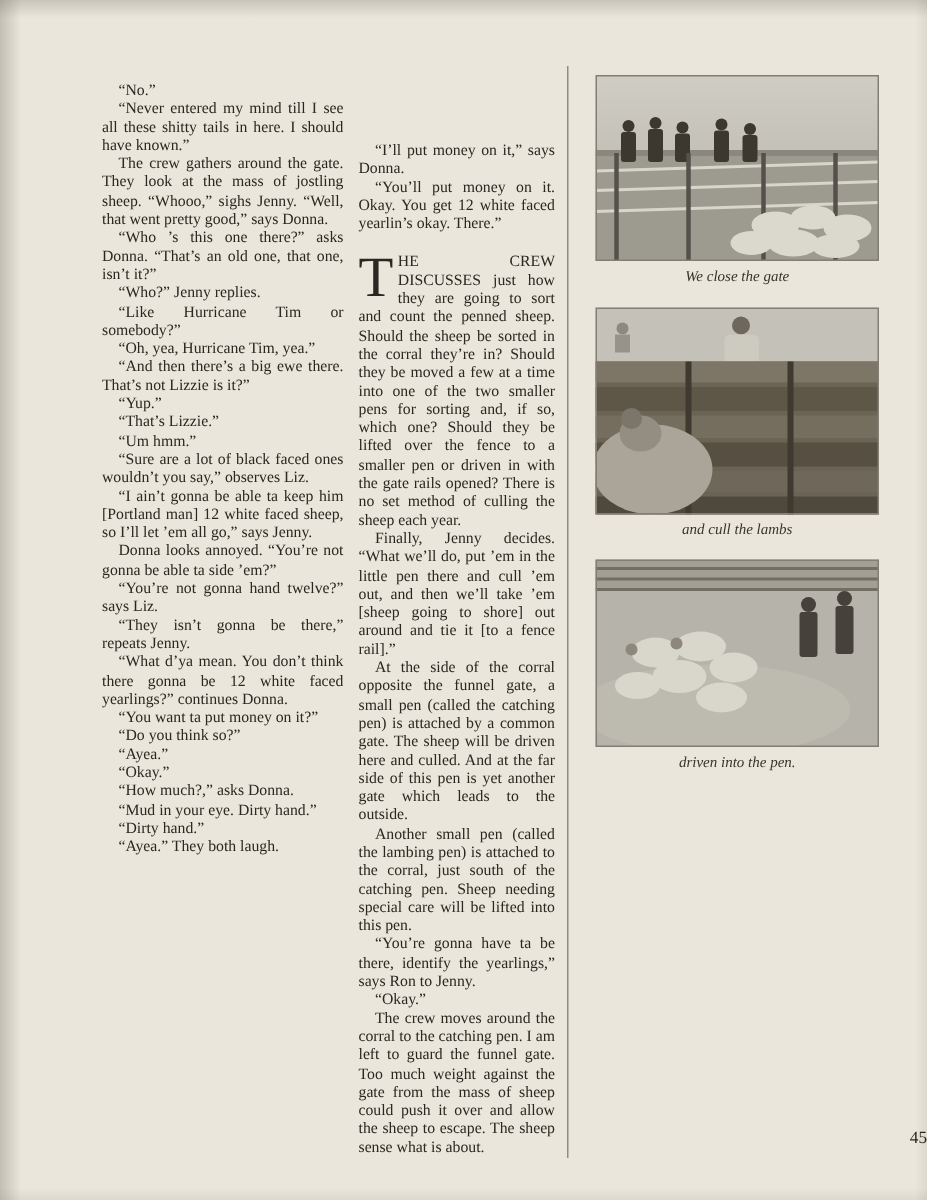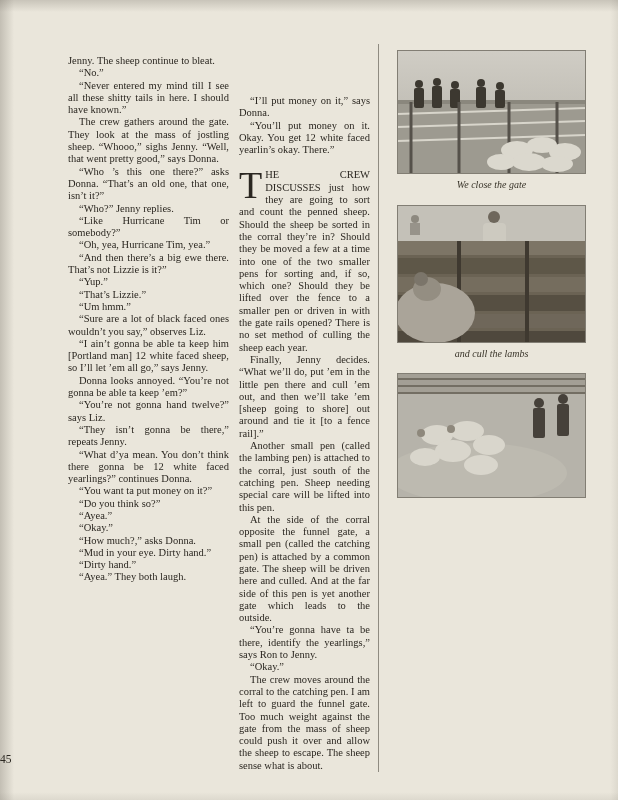--- a/index.html
+++ b/index.html
@@ -68,46 +68,46 @@
     font-style: italic;
     font-size: 10px;
     color: #393429;
   }
   .caption-1 { top: 179px; }
   .caption-2 { top: 348px; }
   .caption-3 { top: 503px; }
   .page-num {
     position: absolute;
     left: 0; top: 753px; width: 618px;
-    text-align: left;
+    text-align: right;
     font-size: 11.5px;
     color: #2b2721;
+    padding-left: 12px;
   }
 </style>
 </head>
 <body>
 
 <div class="page">
 
   <div class="col col-left">
-      <p class="para noindent">Jenny. The sheep continue to bleat.</p>
       <p class="para">“No.”</p>
       <p class="para">“Never entered my mind till I see all these shitty tails in here. I should have known.”</p>
       <p class="para">The crew gathers around the gate. They look at the mass of jostling sheep. “Whooo,” sighs Jenny. “Well, that went pretty good,” says Donna.</p>
       <p class="para">“Who ’s this one there?” asks Donna. “That’s an old one, that one, isn’t it?”</p>
       <p class="para">“Who?” Jenny replies.</p>
       <p class="para">“Like Hurricane Tim or somebody?”</p>
       <p class="para">“Oh, yea, Hurricane Tim, yea.”</p>
       <p class="para">“And then there’s a big ewe there. That’s not Lizzie is it?”</p>
       <p class="para">“Yup.”</p>
       <p class="para">“That’s Lizzie.”</p>
       <p class="para">“Um hmm.”</p>
       <p class="para">“Sure are a lot of black faced ones wouldn’t you say,” observes Liz.</p>
       <p class="para">“I ain’t gonna be able ta keep him [Portland man] 12 white faced sheep, so I’ll let ’em all go,” says Jenny.</p>
-      <p class="para">Donna looks annoyed. “You’re not gonna be able ta keep ’em?”</p>
+      <p class="para">Donna looks annoyed. “You’re not gonna be able ta side ’em?”</p>
       <p class="para">“You’re not gonna hand twelve?” says Liz.</p>
       <p class="para">“They isn’t gonna be there,” repeats Jenny.</p>
       <p class="para">“What d’ya mean. You don’t think there gonna be 12 white faced yearlings?” continues Donna.</p>
       <p class="para">“You want ta put money on it?”</p>
       <p class="para">“Do you think so?”</p>
       <p class="para">“Ayea.”</p>
       <p class="para">“Okay.”</p>
       <p class="para">“How much?,” asks Donna.</p>
       <p class="para">“Mud in your eye. Dirty hand.”</p>
       <p class="para">“Dirty hand.”</p>
@@ -117,22 +117,22 @@
   <div class="col col-mid">
     <div>
         <p class="para">“I’ll put money on it,” says Donna.</p>
         <p class="para">“You’ll put money on it. Okay. You get 12 white faced yearlin’s okay. There.”</p>
       </div>
 
     <p class="para dropcap-para"><span class="dropcap">T</span><span>HE CREW DISCUSSES</span><span> just how they are going to sort and count the penned sheep. Should the sheep be sorted in the corral they’re in? Should they be moved a few at a time into one of the two smaller pens for sorting and, if so, which one? Should they be lifted over the fence to a smaller pen or driven in with the gate rails opened? There is no set method of culling the sheep each year.</span></p>
 
     <div>
         <p class="para">Finally, Jenny decides. “What we’ll do, put ’em in the little pen there and cull ’em out, and then we’ll take ’em [sheep going to shore] out around and tie it [to a fence rail].”</p>
+        <p class="para">At the side of the corral opposite the funnel gate, a small pen (called the catching pen) is attached by a common gate. The sheep will be driven here and culled. And at the far side of this pen is yet another gate which leads to the outside.</p>
         <p class="para">Another small pen (called the lambing pen) is attached to the corral, just south of the catching pen. Sheep needing special care will be lifted into this pen.</p>
-        <p class="para">At the side of the corral opposite the funnel gate, a small pen (called the catching pen) is attached by a common gate. The sheep will be driven here and culled. And at the far side of this pen is yet another gate which leads to the outside.</p>
         <p class="para">“You’re gonna have ta be there, identify the yearlings,” says Ron to Jenny.</p>
         <p class="para">“Okay.”</p>
         <p class="para">The crew moves around the corral to the catching pen. I am left to guard the funnel gate. Too much weight against the gate from the mass of sheep could push it over and allow the sheep to escape. The sheep sense what is about.</p>
       </div>
   </div>
 
   <div class="vrule"></div>
 
   <div class="photo photo-1">
     <svg viewBox="0 0 189 124" preserveAspectRatio="none">
@@ -231,16 +231,17 @@
       </g>
       <g fill="#46413a">
         <circle cx="142" cy="30" r="5"></circle>
           <rect x="136" y="35" width="12" height="30" rx="2"></rect>
         <circle cx="166" cy="26" r="5"></circle>
           <rect x="160" y="31" width="12" height="32" rx="2"></rect>
       </g>
       <rect x="0.5" y="0.5" width="188" height="124" fill="none" stroke="#827e74"></rect>
     </svg>
   </div>
+  <div class="caption caption-3">driven into the pen.</div>
 
   <div class="page-num">45</div>
 
 </div>
 
 </body></html>

